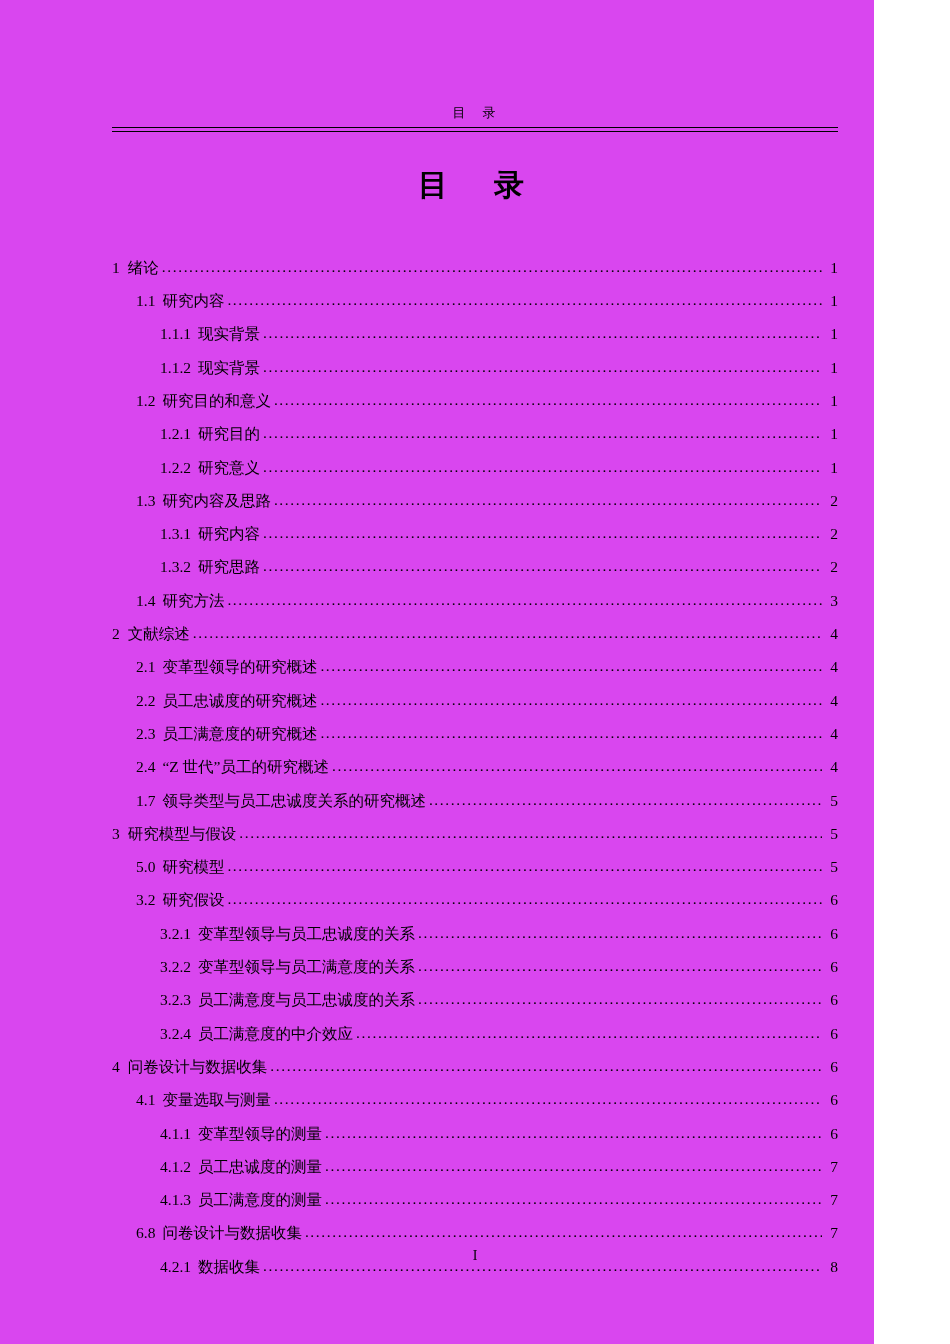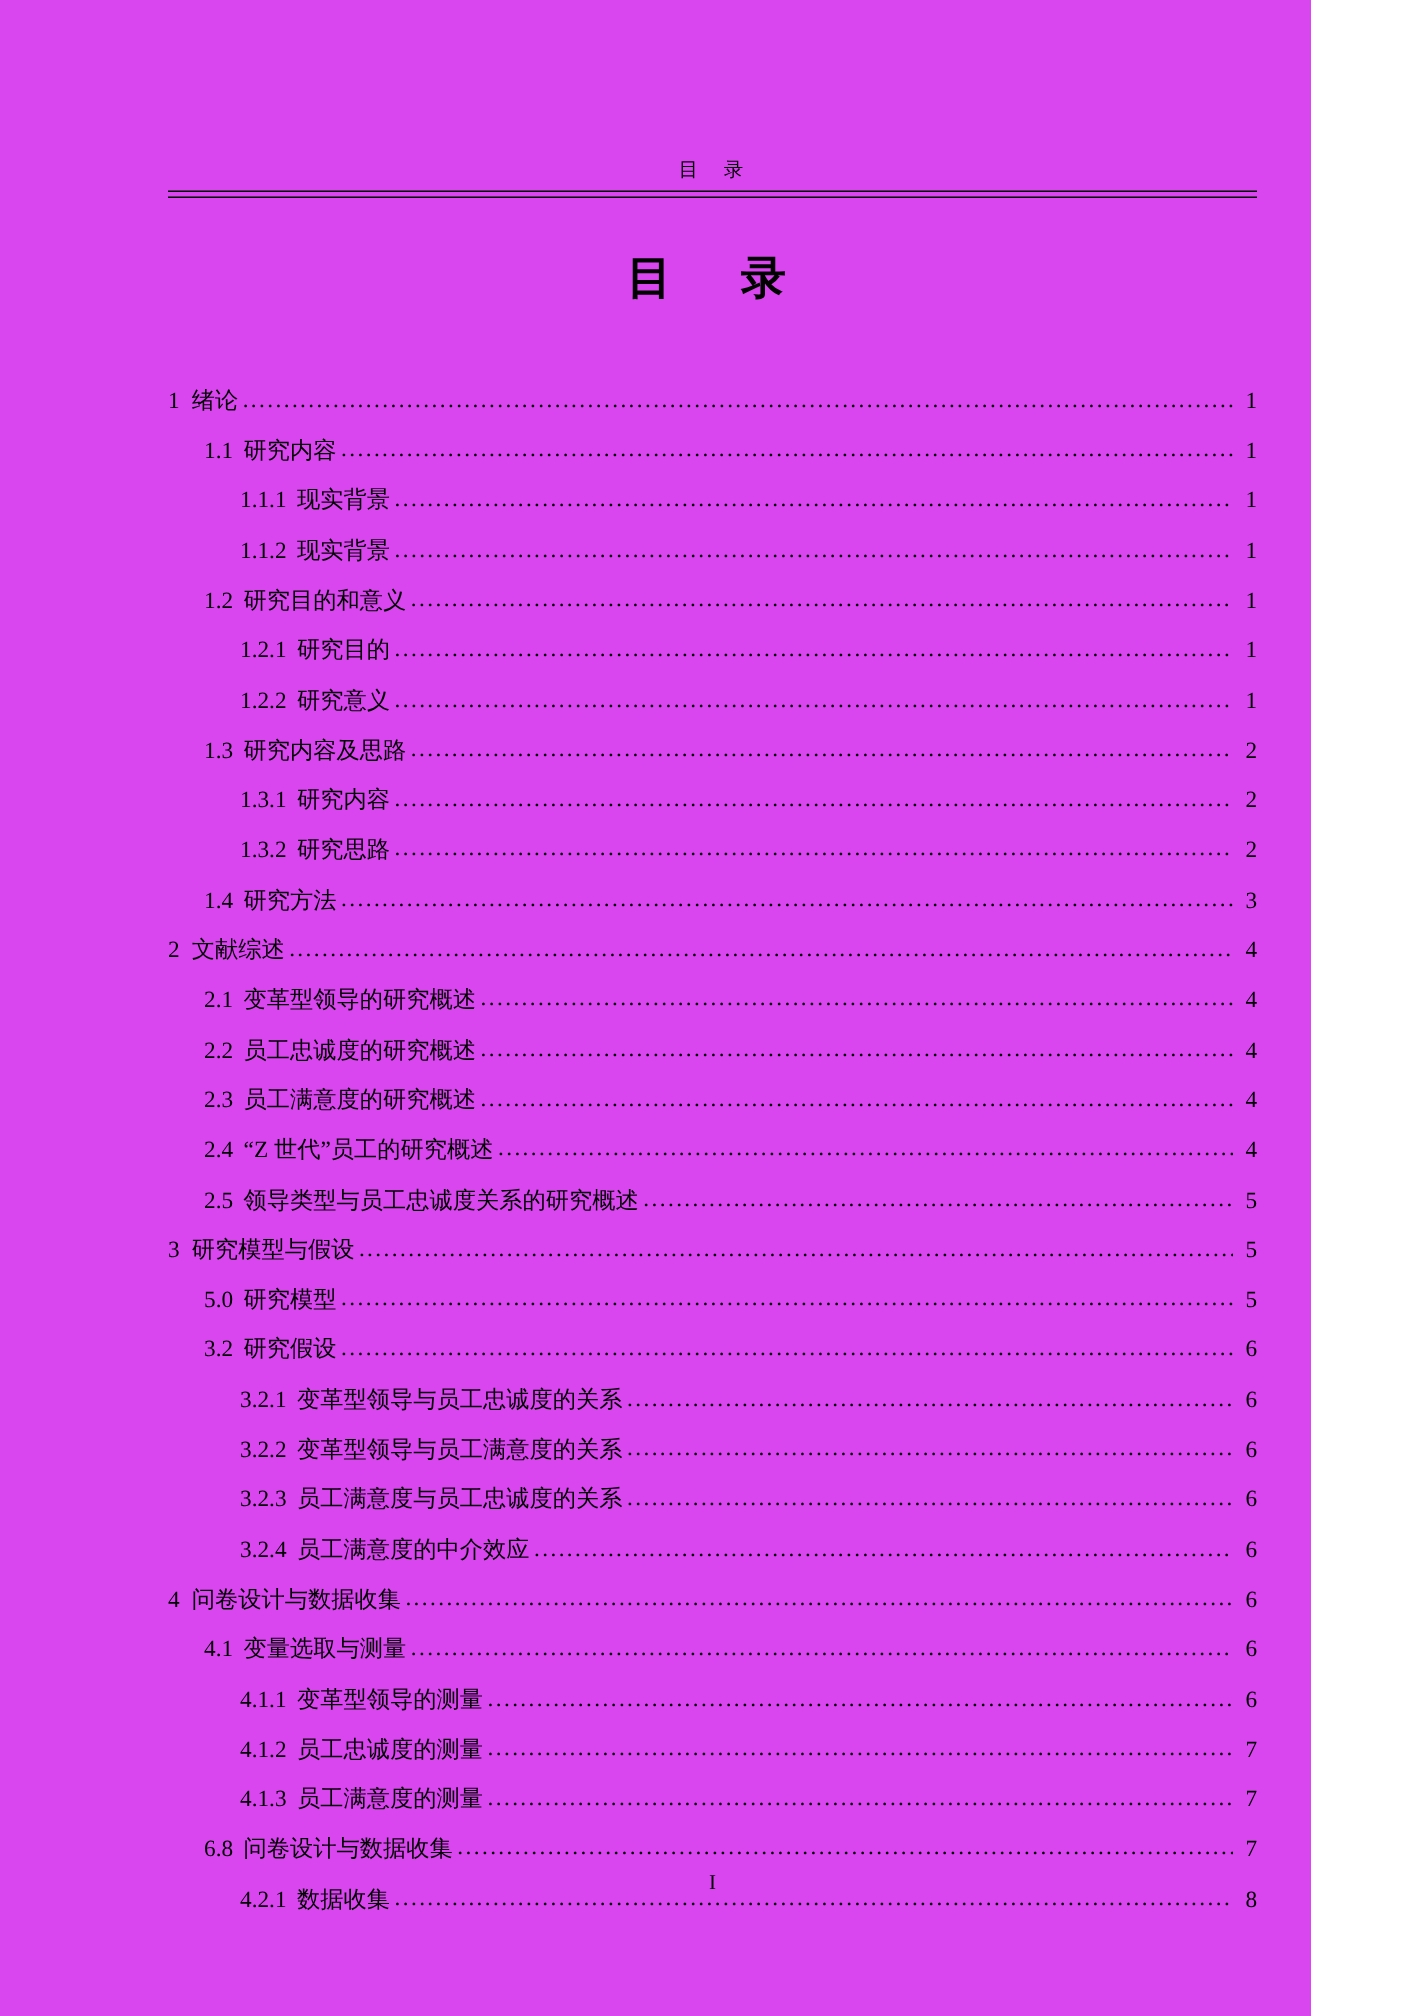--- a/index.html
+++ b/index.html
@@ -186,21 +186,21 @@
         <span class="label"><span class="num">2.3</span><span class="txt">员工满意度的研究概述</span></span>
         <span class="dots">............................................................................................................................................................................................................................................................................................................</span>
         <span class="pg">4</span>
       </div>
       <div class="toc-row lvl2">
         <span class="label"><span class="num">2.4</span><span class="txt">“Z 世代”员工的研究概述</span></span>
         <span class="dots">............................................................................................................................................................................................................................................................................................................</span>
         <span class="pg">4</span>
       </div>
       <div class="toc-row lvl2">
-        <span class="label"><span class="num">2.5</span><span class="txt">领导类型与员工忠诚度关系的研究概述</span></span>
+        <span class="label"><span class="num">1.7</span><span class="txt">领导类型与员工忠诚度关系的研究概述</span></span>
         <span class="dots">............................................................................................................................................................................................................................................................................................................</span>
         <span class="pg">5</span>
       </div>
       <div class="toc-row lvl1">
         <span class="label"><span class="num">3</span><span class="txt">研究模型与假设</span></span>
         <span class="dots">............................................................................................................................................................................................................................................................................................................</span>
         <span class="pg">5</span>
       </div>
       <div class="toc-row lvl2">
         <span class="label"><span class="num">5.0</span><span class="txt">研究模型</span></span>

